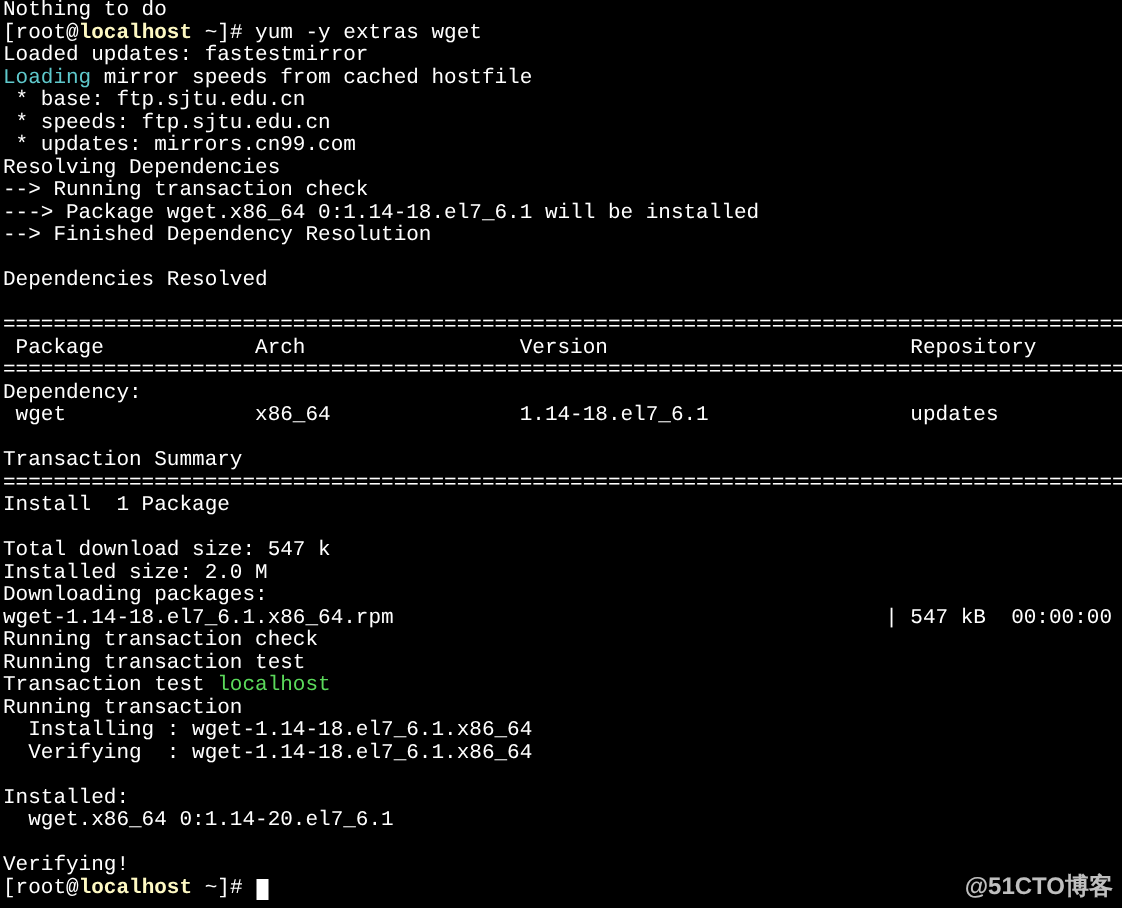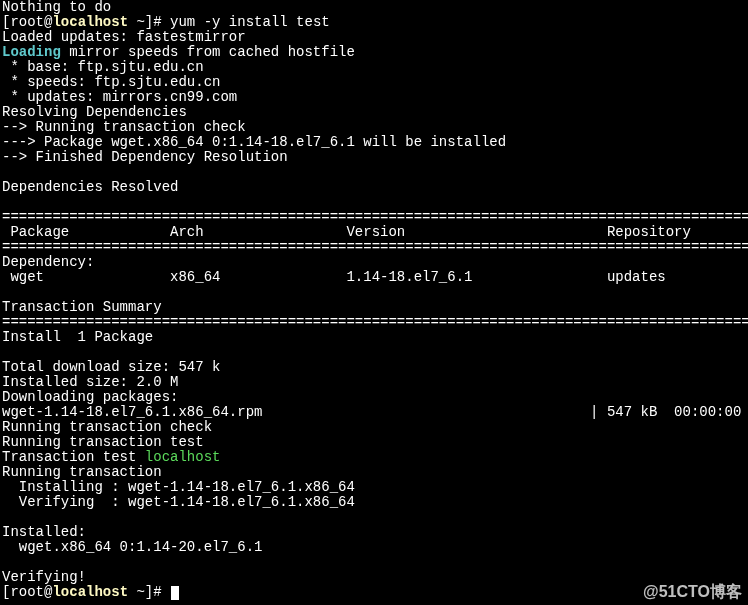--- a/index.html
+++ b/index.html
@@ -21,21 +21,20 @@
     }
     .line {
       white-space: pre;
     }
     .magenta {
       color: #fef9c3;
       font-weight: bold;
     }
     .cyan {
       color: #5fc9cc;
-      font-weight: bold;
     }
     .green {
       color: #5bd95b;
     }
     .cursor {
       display: inline-block;
       background: #fff;
       width: 8px;
       height: 14px;
       vertical-align: text-bottom;
@@ -49,21 +48,21 @@
       font-family: Arial, sans-serif;
       font-size: 16px;
       font-weight: bold;
       margin-left: 28px;
     }
   </style>
 </head>
 <body>
 
 <div class="line">Nothing to do</div>
-<div class="line"><span>[root@</span><span class="magenta">localhost</span><span> ~]# </span><span>yum -y install test</span></div>
+<div class="line"><span>[root@</span><span class="magenta">localhost</span><span> ~]# </span><span>yum -y extras wget</span></div>
 <div class="line">Loaded updates: fastestmirror</div>
 <div class="line"><span class="cyan">Loading</span><span> mirror speeds from cached hostfile</span></div>
 <div class="line"> * base: ftp.sjtu.edu.cn</div>
 <div class="line"> * speeds: ftp.sjtu.edu.cn</div>
 <div class="line"> * updates: mirrors.cn99.com</div>
 <div class="line">Resolving Dependencies</div>
 <div class="line">--&gt; Running transaction check</div>
 <div class="line">---&gt; Package wget.x86_64 0:1.14-18.el7_6.1 will be installed</div>
 <div class="line">--&gt; Finished Dependency Resolution</div>
 <div class="line">&nbsp;</div>

